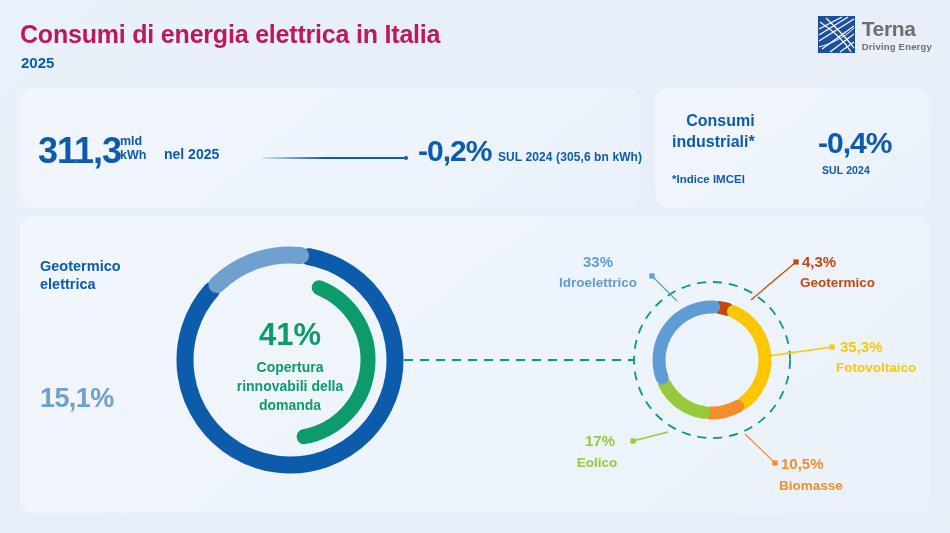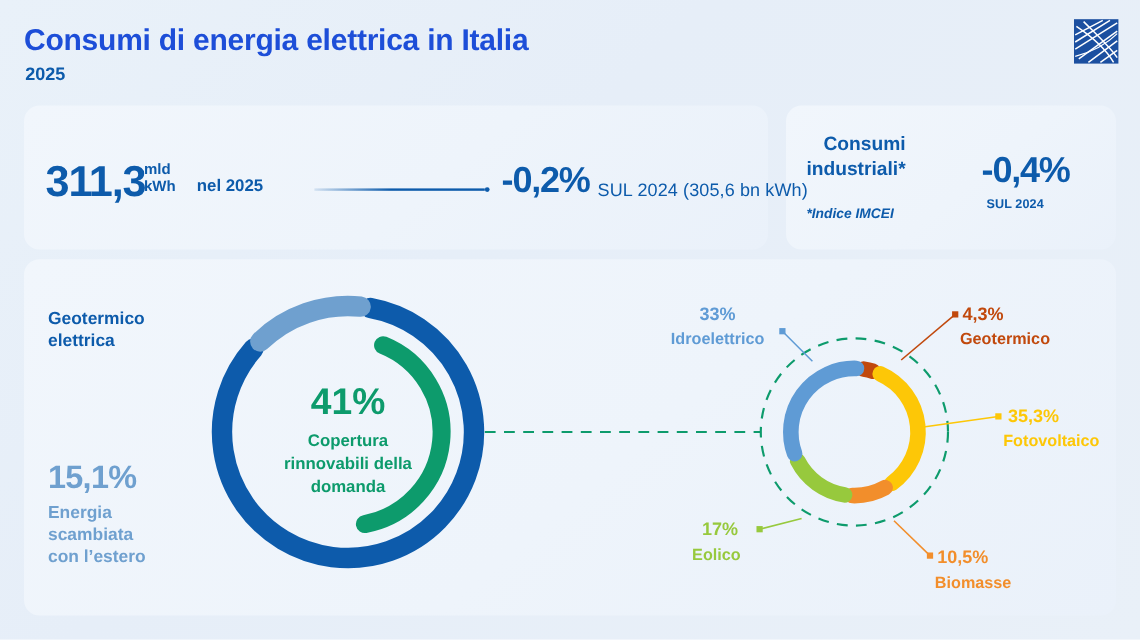--- a/index.html
+++ b/index.html
@@ -9,21 +9,21 @@
     background:linear-gradient(135deg,#e9f1f9 0%,#e6eef8 40%,#e9f0f8 100%);
     position:relative;
     overflow:hidden;
     color:#0b5ca8;
   }
   .stage { position:absolute; inset:0; }
 
   
   .hdr-title {
     position:absolute; left:20px; top:20px;
-    font-size:25px; font-weight:bold; color:#1d4ed8; letter-spacing:-0.2px;
+    font-size:25px; font-weight:bold; color:#be185d; letter-spacing:-0.2px;
   }
   .hdr-year {
     position:absolute; left:21px; top:54px;
     font-size:15px; font-weight:bold; color:#0d5bab;
   }
 
   
   .logo { position:absolute; right:18px; top:16px; display:flex; align-items:center; gap:7px; }
   .logo-mark { width:37px; height:37px; position:relative; }
   .logo-txt { display:flex; flex-direction:column; line-height:1; }
@@ -56,31 +56,31 @@
     position:absolute; left:0; top:0; height:1.6px; width:142px;
     background:linear-gradient(90deg,rgba(13,91,171,.12),#0d5bab 45%,#0d5bab);
   }
   .conn-line .dot {
     position:absolute; right:0; top:-1.4px; width:4.5px; height:4.5px;
     border-radius:50%; background:#0d5bab;
   }
   #c-delta { left:418px; top:134px; font-size:30px; letter-spacing:-1px; }
   #c-delta-note {
     position:absolute; left:498px; top:150px;
-    font-size:15px; font-weight:normal; color:#0d5bab; letter-spacing:.1px;
+    font-size:12px; font-weight:bold; color:#0d5bab; letter-spacing:.1px;
   }
 
   
   #i-title {
     position:absolute; left:672px; top:110px;
     font-size:16px; font-weight:bold; line-height:1.33; color:#0d5bab;text-align:right;
   }
   #i-note {
     position:absolute; left:672px; top:173px;
-    font-size:11.5px; font-weight:bold; color:#0d5bab;font-style:italic;
+    font-size:11.5px; font-weight:bold; color:#0d5bab;
   }
   #i-delta { left:818px; top:126px; font-size:30px; letter-spacing:-1px; }
   #i-note2 {
     position:absolute; left:822px; top:164px;
     font-size:10.5px; font-weight:bold; color:#0d5bab; letter-spacing:.1px;
   }
 
   
   .stat { position:absolute; }
   .stat .v { font-size:27px; font-weight:bold; letter-spacing:-.6px; line-height:1; }
@@ -114,20 +114,24 @@
             <path d="M1 25 L36 3"></path>
           <path d="M4 33 L36 10"></path>
             <path d="M12 36 L36 18"></path>
             <path d="M22 36 L36 26"></path>
           <path d="M2 6 C14 14, 26 24, 33 36"></path>
           <path d="M8 2 C18 12, 29 22, 36 32"></path>
           <path d="M1 31 C12 28, 26 22, 36 12" stroke-width="1"></path>
         </g>
       </svg>
     </div>
+    <div class="logo-txt">
+      <span class="logo-name">Terna</span>
+      <span class="logo-sub">Driving Energy</span>
+    </div>
   </div>
 
   <div class="panel" id="panel-consumi"></div>
   <div class="panel" id="panel-industria"></div>
   <div class="panel" id="panel-main"></div>
 
   <div class="big-num" id="c-value">311,3</div>
   <div id="c-unit">
     <span>mld</span><br>
     <span>kWh</span>
@@ -149,25 +153,20 @@
   <div id="i-note2">SUL 2024</div>
 
   <div class="stat" id="stat-naz">
     <div class="l">
       <span>Geotermico</span><br>
       <span>elettrica</span>
     </div>
   </div>
   <div class="stat" id="stat-est">
     <div class="v">15,1%</div>
-    <div class="l">
-      <span>Energia</span><br>
-      <span>scambiata</span><br>
-      <span>con l’estero</span>
-    </div>
   </div>
 
   <svg width="950" height="533">
 
     <line x1="404" y1="360" x2="634" y2="360" stroke="#0d9b6c" stroke-width="1.8" stroke-dasharray="9 7"></line>
 
     <g>
 
       <g id="outer-ring">
           <path d="M 308.68407227475336 256.6757267471395 A 105 105 0 1 1 211.22621971556802 290.57600170186083" fill="none" stroke="#0d5bab" stroke-width="17" stroke-linecap="round"></path>

